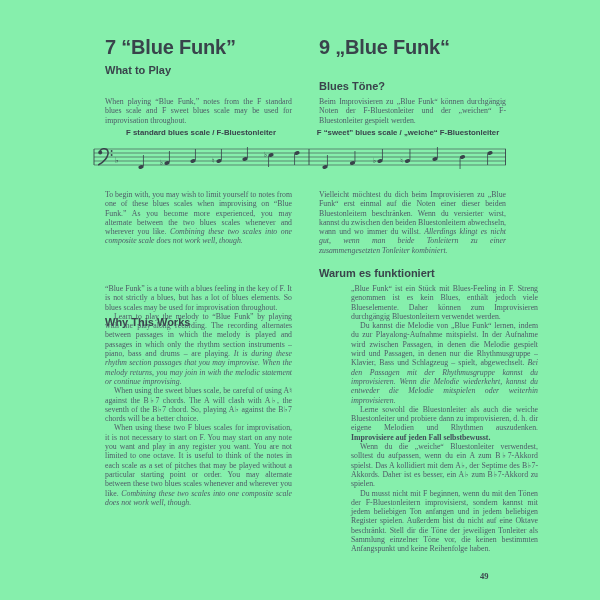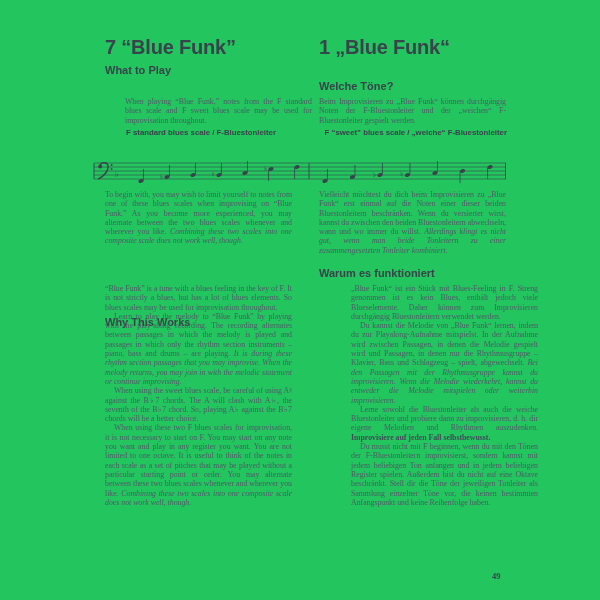--- a/index.html
+++ b/index.html
@@ -1,46 +1,46 @@
 <!DOCTYPE html>
 <html><head>
 <meta charset="utf-8">
 <style>
   html,body{margin:0;padding:0;background:#ffffff;}
-  .page{position:relative;width:600px;height:600px;background:#22c55e;overflow:hidden;
+  .page{position:relative;width:600px;height:600px;background:#86efac;overflow:hidden;
         font-family:"Liberation Serif",serif;color:#4f5b67;}
   .abs{position:absolute;}
   .title{font-family:"Liberation Sans",sans-serif;font-weight:bold;font-size:20px;
          color:#39434b;letter-spacing:-0.2px;}
   .h2{font-family:"Liberation Sans",sans-serif;font-weight:bold;font-size:11px;color:#39434b;}
   .col{width:187px;font-size:7.8px;line-height:9.3px;text-align:justify;}
   .col p{margin:0;}
   .col p + p{text-indent:9px;}
   .col .i{font-style:italic;}
   .col .b{font-weight:bold;color:#414d59;}
   .staff-block{left:93px;top:128px;width:414px;}
   .staff-labels{display:flex;font-family:"Liberation Sans",sans-serif;font-weight:bold;
-                font-size:7.8px;color:#39434b;margin-bottom:20px;}
+                font-size:7.8px;color:#39434b;margin-bottom:6px;}
   .staff-labels .lab-l{width:216px;text-align:center;}
-  .staff-labels .lab-r{width:198px;text-align:right;}
-  .pageno{font-family:"Liberation Serif",serif;font-weight:bold;font-size:8.5px;color:#3c464e;margin-left:12px;}
+  .staff-labels .lab-r{width:198px;text-align:center;}
+  .pageno{font-family:"Liberation Serif",serif;font-weight:bold;font-size:8.5px;color:#3c464e;}
   svg text.acc{font-family:"DejaVu Sans",sans-serif;}
 </style>
 </head>
 <body>
 
 <div class="page">
 
   <div class="abs title" style="left:105px;top:36px;">7 “Blue Funk”</div>
-  <div class="abs title" style="left:319px;top:36px;">1 „Blue Funk“</div>
+  <div class="abs title" style="left:319px;top:36px;">9 „Blue Funk“</div>
 
   <div class="abs h2" style="left:105px;top:64px;">What to Play</div>
-  <div class="abs h2" style="left:319px;top:80px;">Welche Töne?</div>
+  <div class="abs h2" style="left:319px;top:80px;">Blues Töne?</div>
 
-  <div class="abs col" style="left:105px;top:97px;margin-left:20px;" lang="en">
+  <div class="abs col" style="left:105px;top:97px;" lang="en">
       <p><span>When playing “Blue Funk,” notes from the F standard blues scale and F sweet blues scale may be used for improvisation throughout.</span></p>
     </div>
   <div class="abs col" style="left:319px;top:97px;" lang="de">
       <p><span>Beim Improvisieren zu „Blue Funk“ können durchgängig Noten der F-Bluestonleiter und der „weichen“ F-Bluestonleiter gespielt werden.</span></p>
     </div>
 
   <div class="abs staff-block">
     <div class="staff-labels">
       <div class="lab-l">F standard blues scale / F-Bluestonleiter</div>
       <div class="lab-r">F “sweet” blues scale / „weiche“ F-Bluestonleiter</div>
@@ -108,17 +108,18 @@
   <div class="abs col" style="left:105px;top:284px;" lang="en">
       <p><span>“Blue Funk” is a tune with a blues feeling in the key of F. It is not strictly a blues, but has a lot of blues elements. So blues scales may be used for improvisation throughout.</span></p>
       <p><span>Learn to play the melody to “Blue Funk” by playing with the play-along recording. The recording alternates between passages in which the melody is played and passages in which only the rhythm section instruments – piano, bass and drums – are playing. </span><span class="i">It is during these rhythm section passages that you may improvise. When the melody returns, you may join in with the melodic statement or continue improvising.</span></p>
       <p><span>When using the sweet blues scale, be careful of using A♮ against the B♭7 chords. The A will clash with A♭, the seventh of the B♭7 chord. So, playing A♭ against the B♭7 chords will be a better choice.</span></p>
       <p><span>When using these two F blues scales for improvisation, it is not necessary to start on F. You may start on any note you want and play in any register you want. You are not limited to one octave. It is useful to think of the notes in each scale as a set of pitches that may be played without a particular starting point or order. You may alternate between these two blues scales whenever and wherever you like. </span><span class="i">Combining these two scales into one composite scale does not work well, though.</span></p>
     </div>
   <div class="abs col" style="left:319px;top:284px;margin-left:32px;" lang="de">
       <p><span>„Blue Funk“ ist ein Stück mit Blues-Feeling in F. Streng genommen ist es kein Blues, enthält jedoch viele Blueselemente. Daher können zum Improvisieren durchgängig Bluestonleitern verwendet werden.</span></p>
       <p><span>Du kannst die Melodie von „Blue Funk“ lernen, indem du zur Playalong-Aufnahme mitspielst. In der Aufnahme wird zwischen Passagen, in denen die Melodie gespielt wird und Passagen, in denen nur die Rhythmusgruppe – Klavier, Bass und Schlagzeug – spielt, abgewechselt. </span><span class="i">Bei den Passagen mit der Rhythmusgruppe kannst du improvisieren. Wenn die Melodie wiederkehrt, kannst du entweder die Melodie mitspielen oder weiterhin improvisieren.</span></p>
       <p><span>Lerne sowohl die Bluestonleiter als auch die weiche Bluestonleiter und probiere dann zu improvisieren, d. h. dir eigene Melodien und Rhythmen auszudenken. </span><span class="b">Improvisiere auf jeden Fall selbstbewusst.</span></p>
+      <p><span>Wenn du die „weiche“ Bluestonleiter verwendest, solltest du aufpassen, wenn du ein A zum B♭7-Akkord spielst. Das A kollidiert mit dem A♭, der Septime des B♭7-Akkords. Daher ist es besser, ein A♭ zum B♭7-Akkord zu spielen.</span></p>
       <p><span>Du musst nicht mit F beginnen, wenn du mit den Tönen der F-Bluestonleitern improvisierst, sondern kannst mit jedem beliebigen Ton anfangen und in jedem beliebigen Register spielen. Außerdem bist du nicht auf eine Oktave beschränkt. Stell dir die Töne der jeweiligen Tonleiter als Sammlung einzelner Töne vor, die keinen bestimmten Anfangspunkt und keine Reihenfolge haben.</span></p>
     </div>
 
   <div class="abs pageno" style="left:480px;top:571px;">49</div>
 </div>
 
 </body></html>

